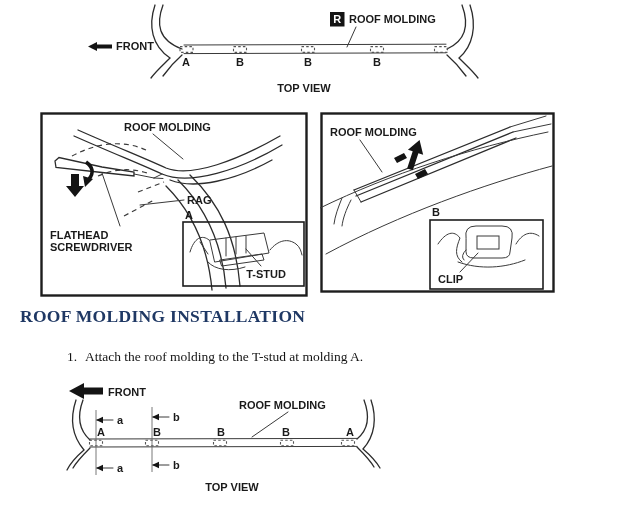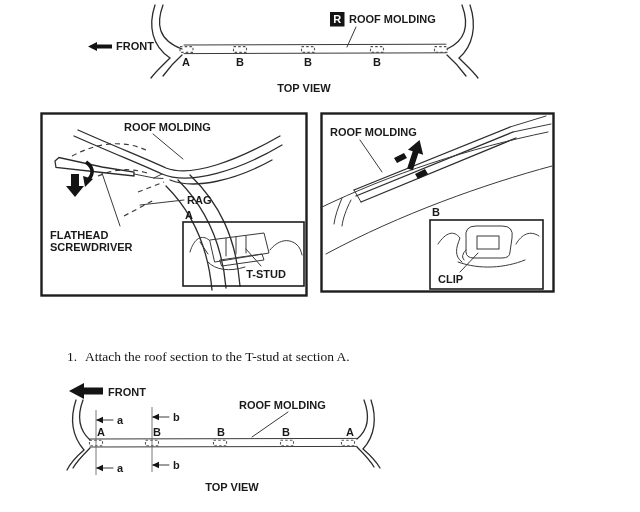--- a/index.html
+++ b/index.html
@@ -157,23 +157,24 @@
       <path class="thin" d="M196,132 C202,122 210,118 219,124"></path>
       <path class="thin" d="M146,126 q-2,-12 10,-12 h26 q12,0 10,12 l-2,14 q0,6 -8,6 h-28 q-8,0 -8,-6 z"></path>
       <rect class="thin" x="157" y="124" width="22" height="13"></rect>
       <path class="thin" d="M138,150 C160,158 185,156 205,148"></path>
       <path class="thin" d="M146,138 q-6,6 -2,10"></path>
     </g>
     <text x="118" y="171">CLIP</text>
     <line class="thin" x1="140" y1="160" x2="158" y2="141"></line>
   </svg>
 
+  <div class="heading" style="color: rgb(31, 56, 100);">ROOF MOLDING INSTALLATION</div>
   <div class="step">
     <span class="num">1.</span>
-    <span>Attach the roof section to the T-stud at section A.</span>
+    <span>Attach the roof molding to the T-stud at molding A.</span>
   </div>
 
   <svg class="abs" style="left:0;top:378px" width="640" height="134" viewBox="0 0 640 134">
 
     <polygon class="blk" points="69,13 84,5 84,9.6 103,9.6 103,16.4 84,16.4 84,21"></polygon>
     <text x="108" y="17.5">FRONT</text>
 
     <g>
       <path class="ln" d="M83,22 C77,38 79,52 90,62"></path>
       <path class="ln" d="M76,22 C70,40 72,58 84,72 C77,78 71,84 67,92"></path>

